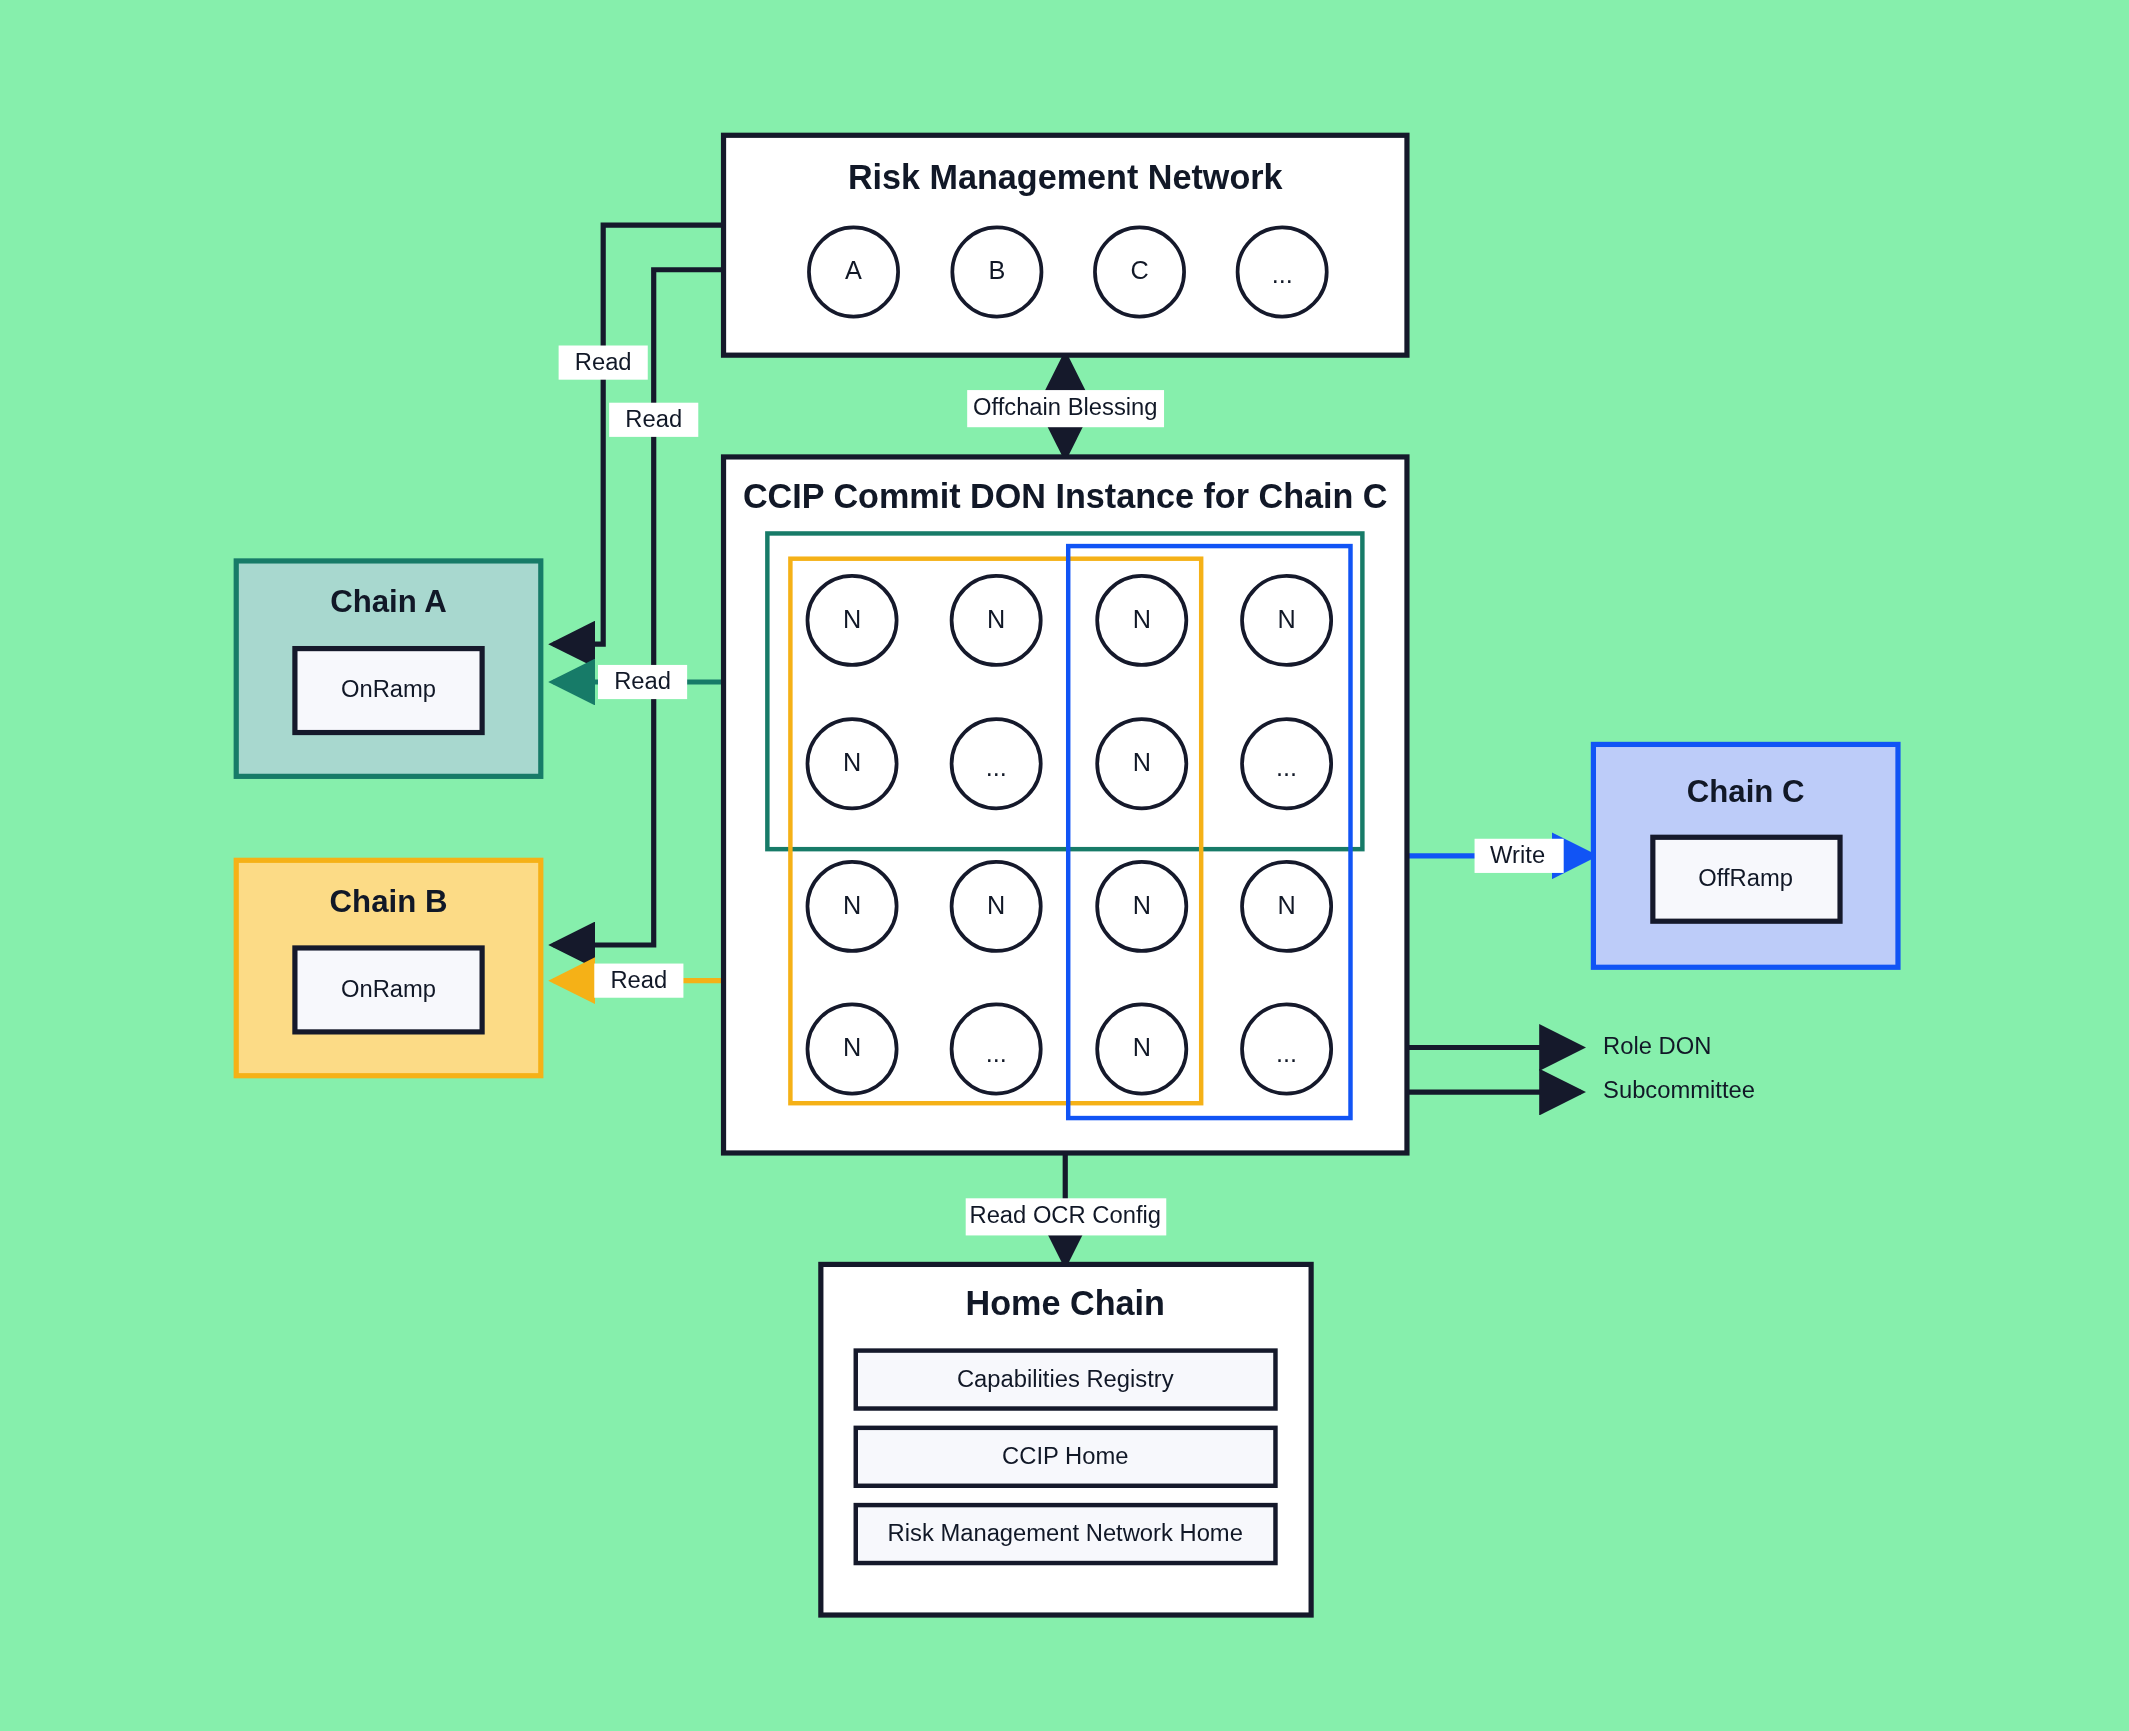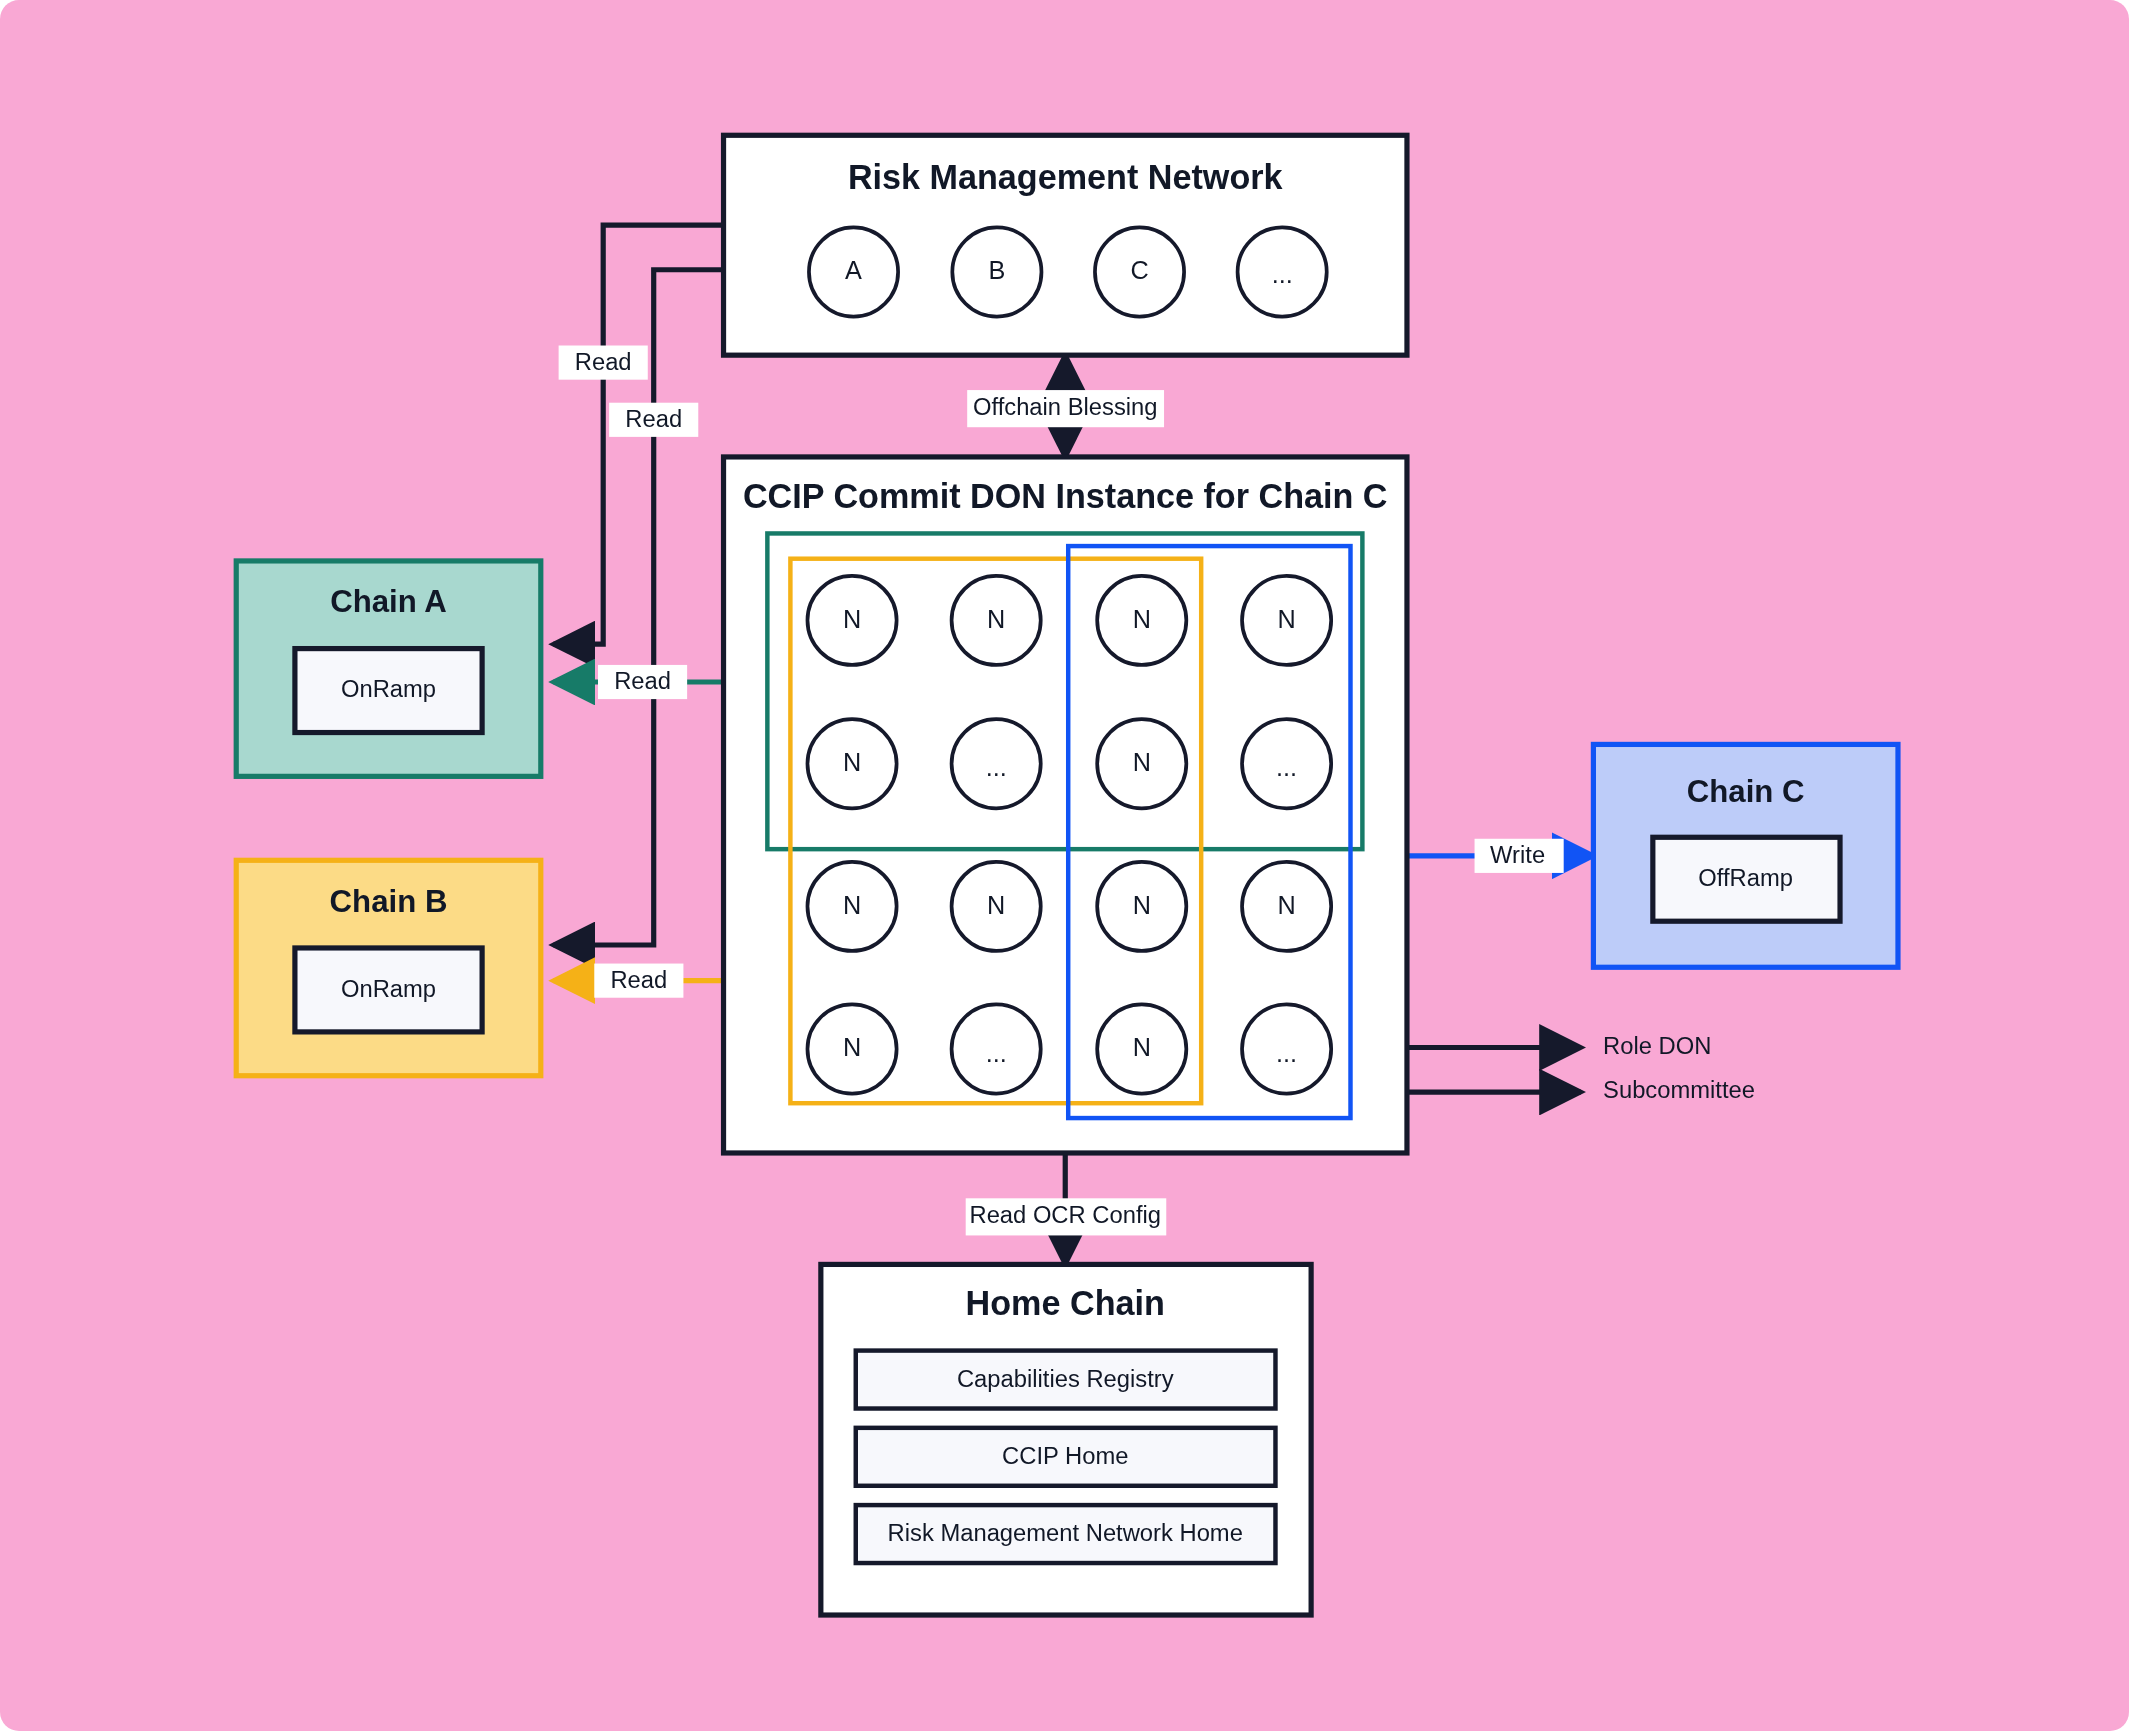--- a/index.html
+++ b/index.html
@@ -9,23 +9,22 @@
     background: #ffffff;
   }
   body {
     font-family: "Liberation Sans", sans-serif;
     color: #111827;
   }
   #canvas {
     position: relative;
     width: 2129px;
     height: 1731px;
-    background: #f9a8d4;
+    background: #86efac;
     overflow: hidden;
-    border-radius: 19px;
   }
   svg.layer {
     position: absolute;
     left: 0;
     top: 0;
     width: 2129px;
     height: 1731px;
     pointer-events: none;
   }
   svg.layer text { pointer-events: auto; }

